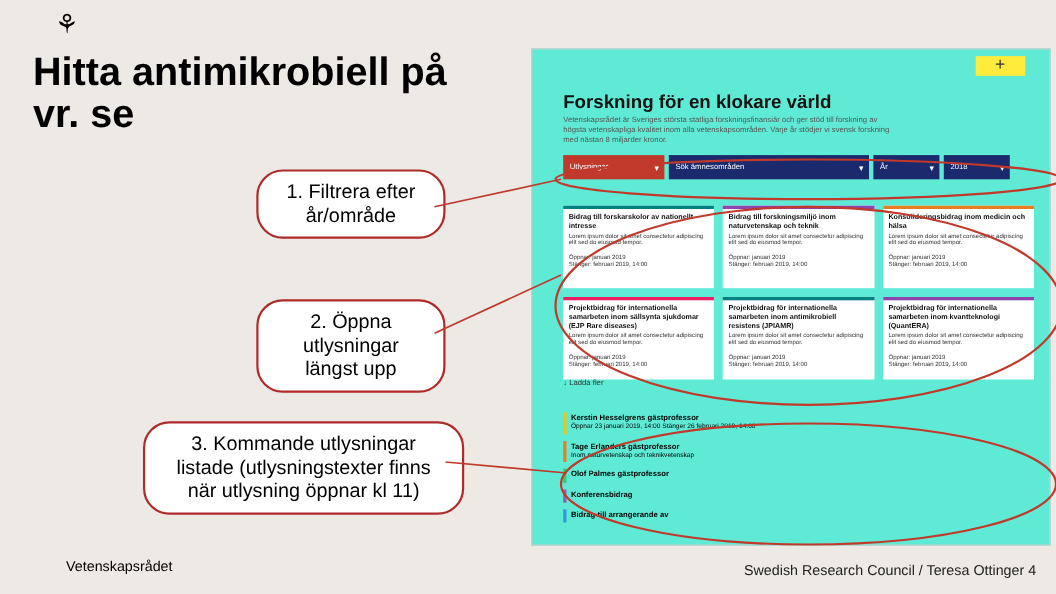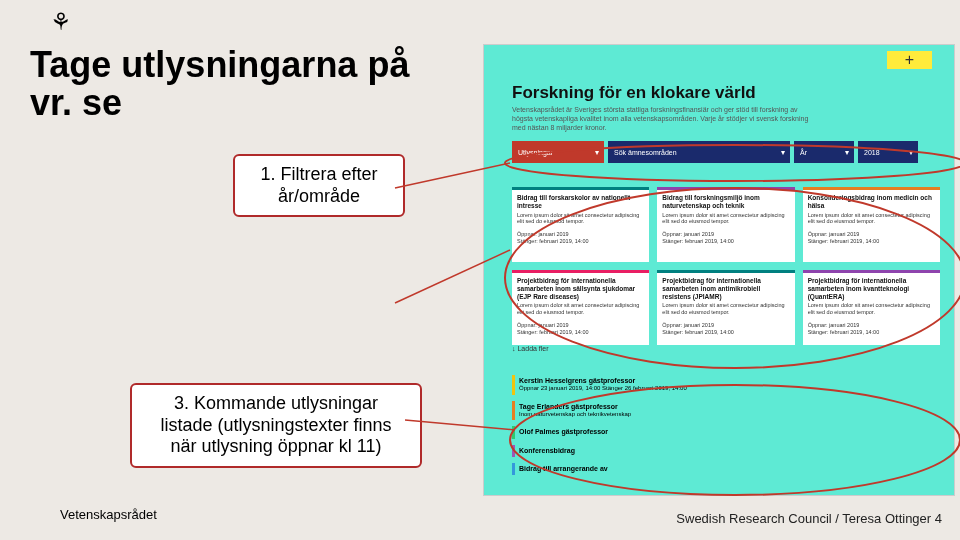--- a/index.html
+++ b/index.html
@@ -1,19 +1,19 @@
 <!DOCTYPE html>
 <html><head>
 <meta charset="utf-8">
 <style>
   html,body{margin:0;padding:0;width:960px;height:540px;font-family:Arial,Helvetica,sans-serif;background:#ede9e4;overflow:hidden}
   .slide{position:relative;width:960px;height:540px}
   .logo-top{position:absolute;left:50px;top:8px;font-size:24px;font-family:Georgia,serif}
   .title{position:absolute;left:30px;top:46px;font-size:36px;font-weight:bold;line-height:1.05;color:#000;max-width:420px}
-  .callout{position:absolute;background:#fff;border:2px solid #b02a2a;border-radius:6px;padding:8px 14px;text-align:center;font-size:18px;line-height:1.2}
+  .callout{position:absolute;background:#fff;border:2px solid #b02a2a;border-radius:24px;padding:8px 14px;text-align:center;font-size:18px;line-height:1.2}
   .c1{left:233px;top:154px;width:140px}
   .c2{left:233px;top:272px;width:140px}
   .c3{left:130px;top:383px;width:260px}
   .footer-logo{position:absolute;left:60px;bottom:18px;font-size:13px;color:#000000}
   .footer-right{position:absolute;right:18px;bottom:14px;font-size:13px;color:#222}
   .shot{position:absolute;left:483px;top:44px;width:470px;height:450px;background:#5eead4;border:1px solid #ccc}
   .shot::before{content:"+";position:absolute;right:22px;top:6px;font-size:16px;color:#333;background:#ffeb3b;padding:0 18px}
   .hero{position:absolute;left:28px;top:38px;font-size:17px;font-weight:bold;color:#111}
   .hero-sub{position:absolute;left:28px;top:60px;font-size:7px;color:#555;width:300px;line-height:1.3}
   .filters{position:absolute;left:28px;top:96px;right:14px;height:22px;display:flex;gap:4px}
@@ -35,23 +35,24 @@
   .lowlist{position:absolute;left:28px;top:330px;right:14px}
   .litem{border-left:3px solid;padding:2px 4px;margin-bottom:6px;font-size:6px;line-height:1.2}
   .litem b{display:block;font-size:7px}
   svg.anno{position:absolute;left:0;top:0;width:960px;height:540px;pointer-events:none}
 </style>
 </head>
 <body>
 
 <div class="slide">
   <div class="logo-top">⚘</div>
-  <div class="title">Tage utlysningarna på vr. se</div>
+  <div class="title">Hitta antimikrobiell på vr. se</div>
 
   <div class="callout c1">1. Filtrera efter år/område</div>
+  <div class="callout c2">2. Öppna utlysningar längst upp</div>
   <div class="callout c3">3. Kommande utlysningar listade (utlysningstexter finns när utlysning öppnar kl 11)</div>
 
   <div class="shot">
     <div class="hero">Forskning för en klokare värld</div>
     <div class="hero-sub">Vetenskapsrådet är Sveriges största statliga forskningsfinansiär och ger stöd till forskning av högsta vetenskapliga kvalitet inom alla vetenskapsområden. Varje år stödjer vi svensk forskning med nästan 8 miljarder kronor.</div>
     <div class="filters">
       <div class="fbtn red">Utlysningar</div>
       <div class="fbtn wide">Sök ämnesområden</div>
       <div class="fbtn sm">År</div>
       <div class="fbtn sm">2018</div>

